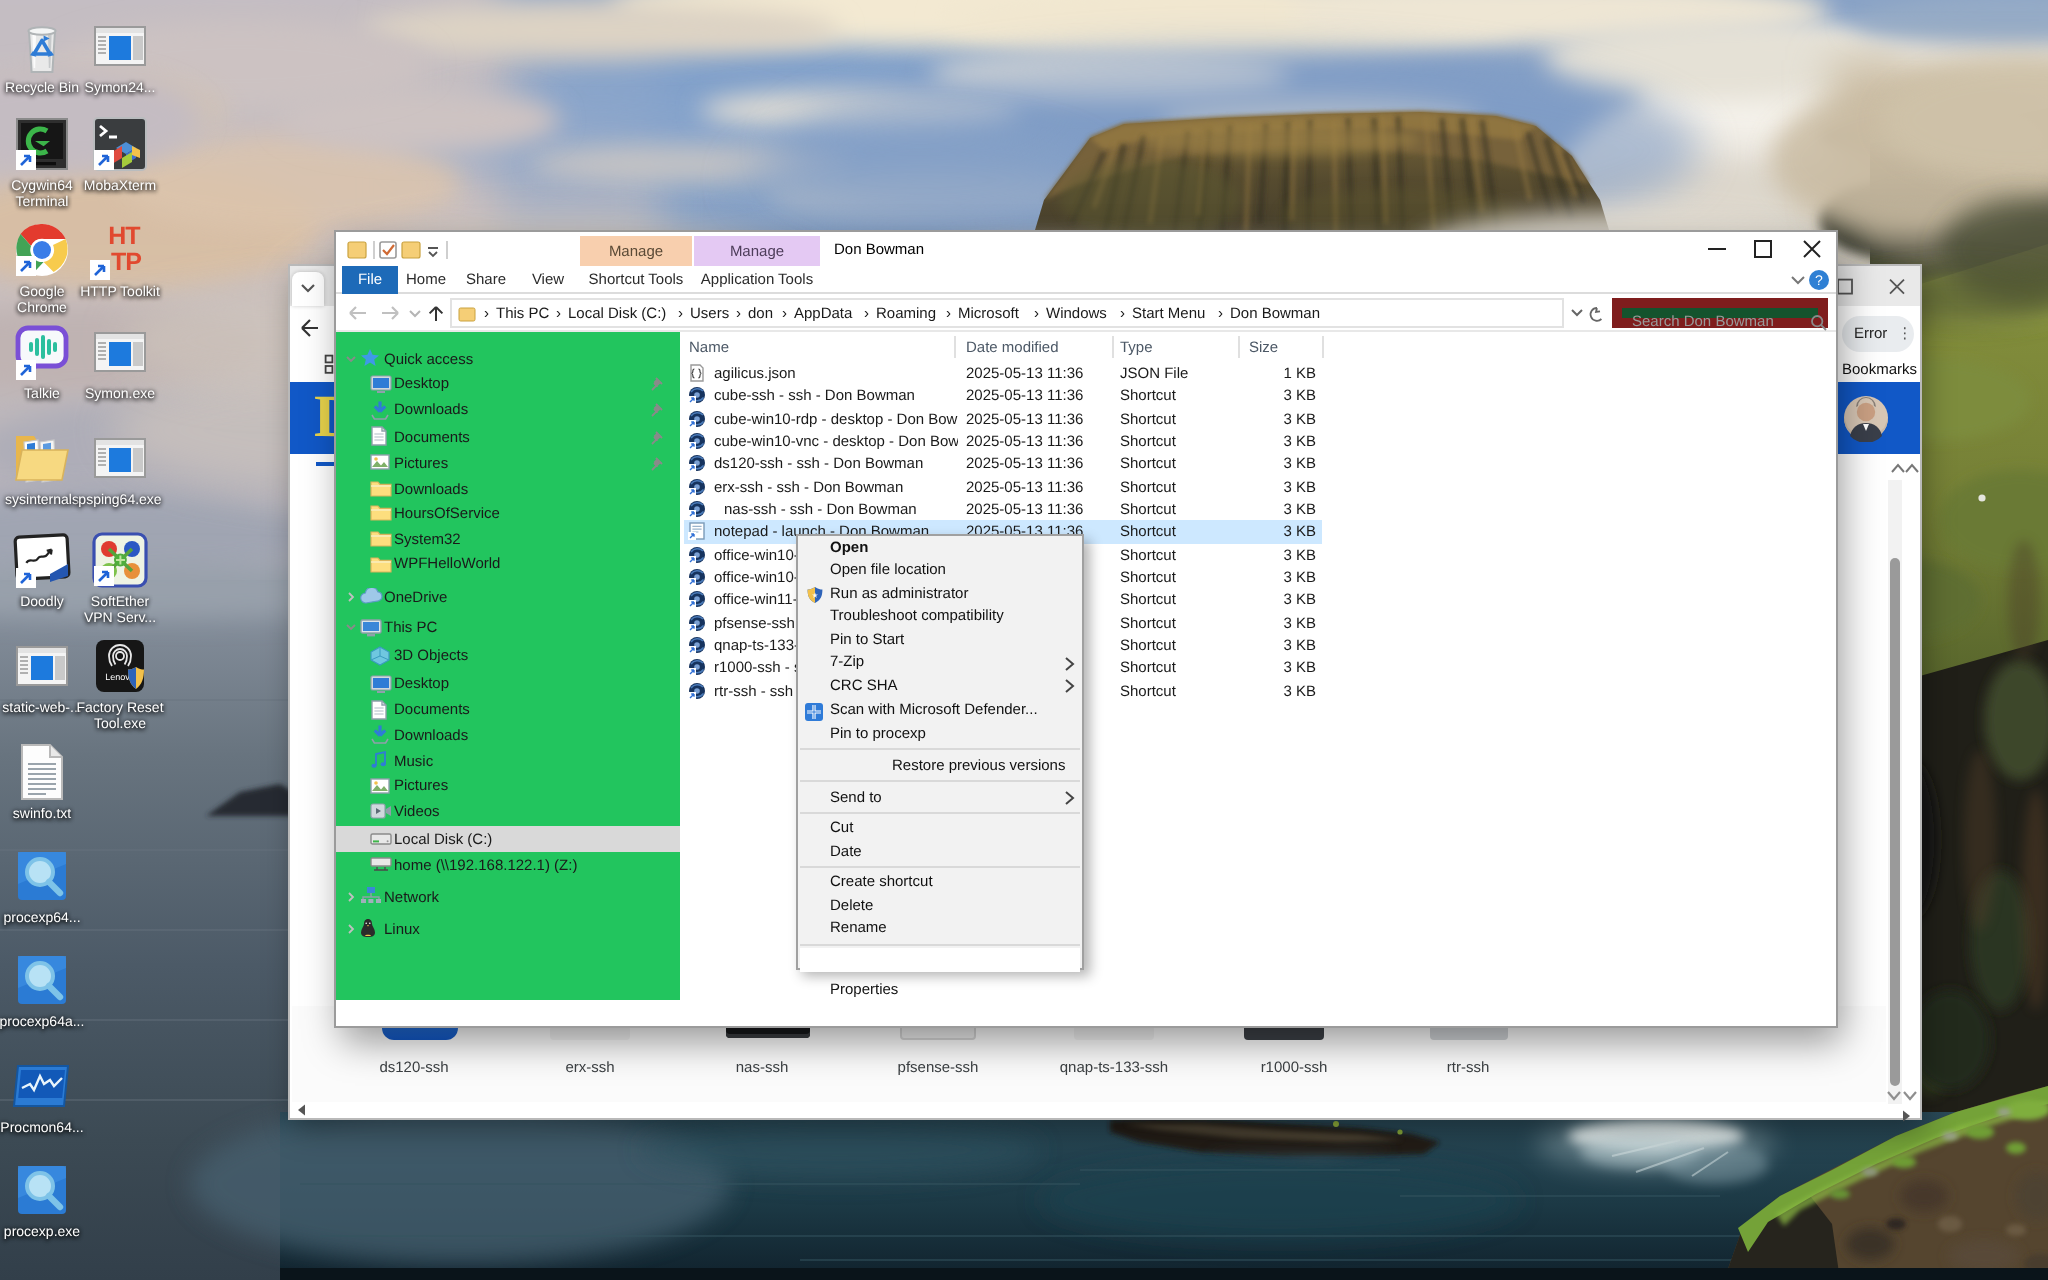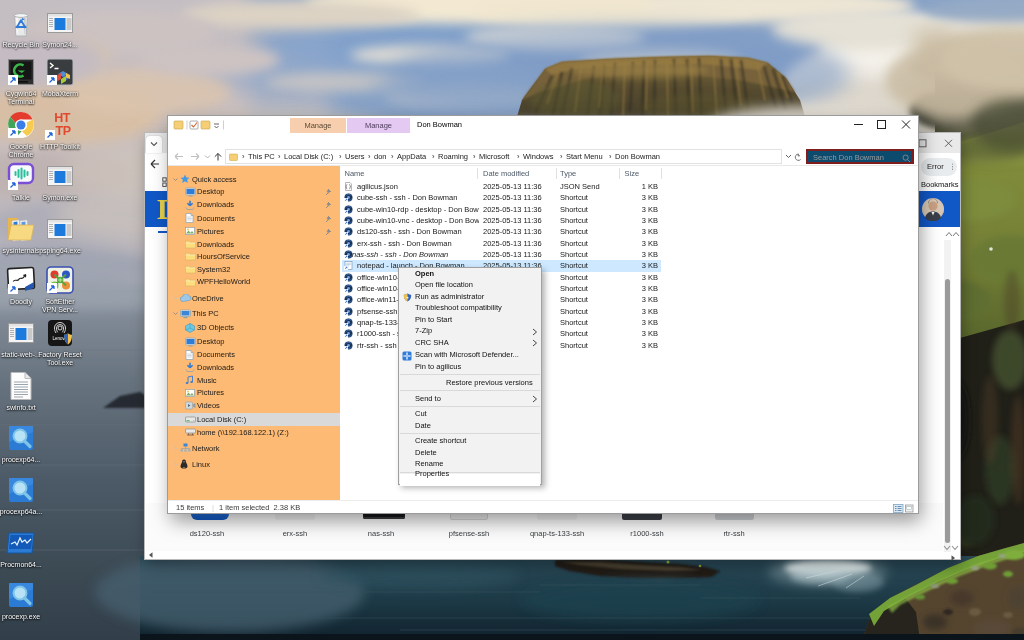--- a/index.html
+++ b/index.html
@@ -579,20 +579,33 @@
     <div class="abs" style="left:122px;top:2px;width:56px;height:15px;background:#f8cfae;text-align:center;line-height:15px;color:#5b4a36;">Manage</div>
     <div class="abs" style="left:179px;top:2px;width:63px;height:15px;background:#e4c9f3;text-align:center;line-height:15px;color:#4d3d5a;">Manage</div>
     <div class="abs" style="left:249px;top:0;height:17px;line-height:17px;color:#000;">Don Bowman</div>
     <svg class="abs" style="left:680px;top:0" width="70" height="17" viewBox="0 0 70 17">
       <path d="M6,8.5 h9" stroke="#222" stroke-width="1"></path>
       <rect x="29.5" y="4.5" width="8" height="8" fill="none" stroke="#222" stroke-width="1"></rect>
       <path d="M54,4.5 l8,8 M62,4.5 l-8,8" stroke="#222" stroke-width="1"></path>
     </svg>
   </div>
 
+  <div class="abs" style="left:0;top:17px;width:750px;height:14px;background:#fff;border-bottom:1px solid #dcdcdc;">
+    <div class="abs" style="left:3px;top:0;width:28px;height:14px;background:#1d6ab8;color:#fff;text-align:center;line-height:14px;">File</div>
+    <div class="abs" style="left:31px;top:0;width:28px;height:14px;text-align:center;line-height:14px;color:#2b2b2b;">Home</div>
+    <div class="abs" style="left:61px;top:0;width:28px;height:14px;text-align:center;line-height:14px;color:#2b2b2b;">Share</div>
+    <div class="abs" style="left:92px;top:0;width:28px;height:14px;text-align:center;line-height:14px;color:#2b2b2b;">View</div>
+    <div class="abs" style="left:122px;top:0;width:56px;height:14px;text-align:center;line-height:14px;color:#2b2b2b;">Shortcut Tools</div>
+    <div class="abs" style="left:179px;top:0;width:63px;height:14px;text-align:center;line-height:14px;color:#2b2b2b;">Application Tools</div>
+    <svg class="abs" style="left:726px;top:1px" width="22" height="12" viewBox="0 0 22 12">
+      <path d="M2,4.5 l3,3 3,-3" stroke="#777" stroke-width="1" fill="none"></path>
+      <circle cx="15.5" cy="6" r="5" fill="#2f80d4"></circle>
+      <text x="15.5" y="8.5" font-size="7" fill="#fff" text-anchor="middle" font-family="Liberation Sans">?</text>
+    </svg>
+  </div>
 
   <div class="abs" style="left:0;top:31px;width:750px;height:19px;background:#fff;border-bottom:1px solid #e8e8e8;">
     <svg class="abs" style="left:4px;top:3px" width="52" height="13" viewBox="0 0 52 13">
       <path d="M3,6.5 h8 M3,6.5 l3,-3 M3,6.5 l3,3" stroke="#c0c0c0" stroke-width="1.1" fill="none"></path>
       <path d="M27,6.5 h-8 M27,6.5 l-3,-3 M27,6.5 l-3,3" stroke="#c0c0c0" stroke-width="1.1" fill="none"></path>
       <path d="M33,5.5 l2.5,2.5 2.5,-2.5" stroke="#b5b5b5" stroke-width="1" fill="none"></path>
       <path d="M46,10.5 v-7 M46,3.5 l-3.2,3.2 M46,3.5 l3.2,3.2" stroke="#333" stroke-width="1" fill="none"></path>
     </svg>
     <div class="abs" style="left:57px;top:2px;width:557px;height:15px;border:1px solid #e2e2e2;background:#fff;line-height:13px;color:#1a1a1a;">
       <svg class="abs" style="left:3px;top:2.5px" width="9" height="8" viewBox="0 0 9 8">
@@ -616,30 +629,30 @@
           <span class="abs" style="left:297px;">Windows</span>
       <span class="abs" style="left:334px;">›</span>
           <span class="abs" style="left:340px;">Start Menu</span>
       <span class="abs" style="left:383px;">›</span>
           <span class="abs" style="left:389px;">Don Bowman</span>
     </div>
     <svg class="abs" style="left:616px;top:5px" width="18" height="10" viewBox="0 0 18 10">
       <path d="M2,3 l2.5,2.5 2.5,-2.5" stroke="#666" stroke-width="1" fill="none"></path>
       <path d="M14.5,2 a3.2,3.2 0 1 0 2.2,5.5 M14.5,2 l-0.5,2 l2,-0.3" stroke="#666" stroke-width="0.9" fill="none"></path>
     </svg>
-    <div class="abs" style="left:638px;top:2px;width:108px;height:15px;border:2px solid #7f1d1d;background:#0c4a6e;">
+    <div class="abs" style="left:638px;top:2px;width:108px;height:15px;border:5px solid #7f1d1d;background:#14532d;">
       <span class="abs" style="left:5px;top:2px;color:#9a9a9a;">Search Don Bowman</span>
       <svg class="abs" style="left:94px;top:3px" width="9" height="9" viewBox="0 0 9 9">
             <circle cx="3.6" cy="3.6" r="2.6" fill="none" stroke="#8a8a8a" stroke-width="0.9"></circle>
             <path d="M5.6,5.6 L8,8" stroke="#8a8a8a" stroke-width="0.9"></path>
           </svg>
     </div>
   </div>
 
-  <div id="navpane" class="abs" style="left:0;top:50px;width:172px;height:334px;background:#fdba74;overflow:hidden;">
+  <div id="navpane" class="abs" style="left:0;top:50px;width:172px;height:334px;background:#22c55e;overflow:hidden;">
         <div class="abs" style="left:4px;top:9.7px;"><svg width="7" height="7" viewBox="0 0 7 7">
             <path d="M1.5,2.5 l2,2 2,-2" stroke="#8a8a8a" stroke-width="0.9" fill="none"></path>
           </svg></div>
         <div class="abs" style="left:12px;top:8.2px;"><svg width="10" height="10" viewBox="0 0 10 10">
             <path d="M5,0.5 L6.3,3.4 L9.5,3.7 L7.1,5.8 L7.8,9 L5,7.3 L2.2,9 L2.9,5.8 L0.5,3.7 L3.7,3.4 Z" fill="#3f99e8"></path>
           </svg></div>
         <div class="abs" style="left:24px;top:6.7px;height:13px;line-height:13px;white-space:nowrap;">Quick access</div>
 <div class="abs" style="left:17px;max-width:122px;overflow:hidden;top:20.8px;"><svg width="11" height="10" viewBox="0 0 11 10">
             <rect x="0.5" y="1" width="10" height="7" rx="0.8" fill="#cfd8dd" stroke="#8fa0ab" stroke-width="0.6"></rect>
             <rect x="1.5" y="2" width="8" height="5" fill="#2f7cd6"></rect>
@@ -802,21 +815,21 @@
 <div class="abs" style="left:216px;top:2px;width:1px;height:11px;background:#e0e0e0;"></div>
 <div class="abs" style="left:279px;top:2px;width:1px;height:11px;background:#e0e0e0;"></div>
 <div class="abs" style="left:321px;top:2px;width:1px;height:11px;background:#e0e0e0;"></div>
 </div>
 <div class="abs" style="left:4px;top:16.0px;"><svg width="9" height="9" viewBox="0 0 9 9">
             <path d="M1.5,0.5 h4.5 l1.5,1.5 v6.5 h-6 Z" fill="#fff" stroke="#9a9a9a" stroke-width="0.7"></path>
             <path d="M3.2,2.5 c-0.8,0 -0.8,0.8 -0.8,1.2 c0,0.4 0,1 -0.7,1 c0.7,0 0.7,0.6 0.7,1 c0,0.4 0,1.2 0.8,1.2 M5.2,2.5 c0.8,0 0.8,0.8 0.8,1.2 c0,0.4 0,1 0.7,1 c-0.7,0 -0.7,0.6 -0.7,1 c0,0.4 0,1.2 -0.8,1.2" stroke="#444" stroke-width="0.6" fill="none"></path>
           </svg></div>
 <div class="abs" style="left:17px;max-width:122px;overflow:hidden;top:15.0px;height:11.3px;line-height:11.3px;white-space:nowrap;color:#1a1a1a;">agilicus.json</div>
 <div class="abs" style="left:143px;top:15.0px;height:11.3px;line-height:11.3px;color:#1a1a1a;">2025-05-13 11:36</div>
-<div class="abs" style="left:220px;top:15.0px;height:11.3px;line-height:11.3px;color:#1a1a1a;">JSON Send</div>
+<div class="abs" style="left:220px;top:15.0px;height:11.3px;line-height:11.3px;color:#1a1a1a;">JSON File</div>
 <div class="abs" style="left:290px;top:15.0px;width:28px;height:11.3px;line-height:11.3px;text-align:right;color:#1a1a1a;">1 KB</div>
 <div class="abs" style="left:4px;top:27.3px;"><svg width="9" height="9" viewBox="0 0 9 9">
             <circle cx="4.5" cy="4.5" r="4" fill="#16335e"></circle>
             <path d="M1.5,3 a4,4 0 0 1 6,-0.5 M1.2,5.5 a4,4 0 0 0 6.6,0.3" stroke="#4a7ab8" stroke-width="0.8" fill="none"></path>
             <circle cx="4.5" cy="4.5" r="1.4" fill="#7aa0d4"></circle>
             <rect x="0" y="5" width="4" height="4" fill="#fff"></rect>
             <path d="M1,8 L3,6 M3,6 h-1.4 M3,6 v1.4" stroke="#2f6fd6" stroke-width="0.7" fill="none"></path>
           </svg></div>
 <div class="abs" style="left:17px;max-width:122px;overflow:hidden;top:26.3px;height:11.3px;line-height:11.3px;white-space:nowrap;color:#1a1a1a;">cube-ssh - ssh - Don Bowman</div>
 <div class="abs" style="left:143px;top:26.3px;height:11.3px;line-height:11.3px;color:#1a1a1a;">2025-05-13 11:36</div>
@@ -866,21 +879,21 @@
 <div class="abs" style="left:143px;top:71.7px;height:11.3px;line-height:11.3px;color:#1a1a1a;">2025-05-13 11:36</div>
 <div class="abs" style="left:220px;top:71.7px;height:11.3px;line-height:11.3px;color:#1a1a1a;">Shortcut</div>
 <div class="abs" style="left:290px;top:71.7px;width:28px;height:11.3px;line-height:11.3px;text-align:right;color:#1a1a1a;">3 KB</div>
 <div class="abs" style="left:4px;top:84.0px;"><svg width="9" height="9" viewBox="0 0 9 9">
             <circle cx="4.5" cy="4.5" r="4" fill="#16335e"></circle>
             <path d="M1.5,3 a4,4 0 0 1 6,-0.5 M1.2,5.5 a4,4 0 0 0 6.6,0.3" stroke="#4a7ab8" stroke-width="0.8" fill="none"></path>
             <circle cx="4.5" cy="4.5" r="1.4" fill="#7aa0d4"></circle>
             <rect x="0" y="5" width="4" height="4" fill="#fff"></rect>
             <path d="M1,8 L3,6 M3,6 h-1.4 M3,6 v1.4" stroke="#2f6fd6" stroke-width="0.7" fill="none"></path>
           </svg></div>
-<div class="abs" style="left:12px;max-width:122px;overflow:hidden;top:83.0px;height:11.3px;line-height:11.3px;white-space:nowrap;color:#1a1a1a;font-style:italic;">nas-ssh - ssh - Don Bowman</div>
+<div class="abs" style="left:22px;max-width:122px;overflow:hidden;top:83.0px;height:11.3px;line-height:11.3px;white-space:nowrap;color:#1a1a1a;">nas-ssh - ssh - Don Bowman</div>
 <div class="abs" style="left:143px;top:83.0px;height:11.3px;line-height:11.3px;color:#1a1a1a;">2025-05-13 11:36</div>
 <div class="abs" style="left:220px;top:83.0px;height:11.3px;line-height:11.3px;color:#1a1a1a;">Shortcut</div>
 <div class="abs" style="left:290px;top:83.0px;width:28px;height:11.3px;line-height:11.3px;text-align:right;color:#1a1a1a;">3 KB</div>
 <div class="abs" style="left:2px;top:94.3px;width:319px;height:11.3px;background:#cde8ff;"></div>
         <div class="abs" style="left:4px;top:95.3px;"><svg width="9" height="9" viewBox="0 0 9 9">
             <rect x="1" y="0.5" width="7" height="8" fill="#fff" stroke="#7a9ab8" stroke-width="0.7"></rect>
             <path d="M2.2,2.2 h4.6 M2.2,3.6 h4.6 M2.2,5 h3" stroke="#9ab4cc" stroke-width="0.6"></path>
             <rect x="0" y="5" width="4" height="4" fill="#fff"></rect>
             <path d="M1,8 L3,6 M3,6 h-1.4 M3,6 v1.4" stroke="#2f6fd6" stroke-width="0.7" fill="none"></path>
           </svg></div>
@@ -960,33 +973,20 @@
             <circle cx="4.5" cy="4.5" r="1.4" fill="#7aa0d4"></circle>
             <rect x="0" y="5" width="4" height="4" fill="#fff"></rect>
             <path d="M1,8 L3,6 M3,6 h-1.4 M3,6 v1.4" stroke="#2f6fd6" stroke-width="0.7" fill="none"></path>
           </svg></div>
 <div class="abs" style="left:17px;max-width:122px;overflow:hidden;top:173.6px;height:11.3px;line-height:11.3px;white-space:nowrap;color:#1a1a1a;">rtr-ssh - ssh - Don Bowman</div>
 <div class="abs" style="left:143px;top:173.6px;height:11.3px;line-height:11.3px;color:#1a1a1a;">2025-05-13 11:36</div>
 <div class="abs" style="left:220px;top:173.6px;height:11.3px;line-height:11.3px;color:#1a1a1a;">Shortcut</div>
 <div class="abs" style="left:290px;top:173.6px;width:28px;height:11.3px;line-height:11.3px;text-align:right;color:#1a1a1a;">3 KB</div>
       </div>
 
-  <div class="abs" style="left:0;top:384px;width:750px;height:13px;background:#fff;border-top:1px solid #ececec;line-height:13px;color:#3b3b3b;">
-    <span class="abs" style="left:8px;">15 items</span>
-    <span class="abs" style="left:44px;color:#d0d0d0;">|</span>
-    <span class="abs" style="left:51px;">1 item selected&nbsp;&nbsp;2.38 KB</span>
-    <svg class="abs" style="left:725px;top:2.5px" width="21" height="9" viewBox="0 0 21 9">
-      <rect x="0.5" y="0.5" width="9.5" height="8" fill="#dceaf5" stroke="#7da7c4" stroke-width="0.8"></rect>
-      <g stroke="#5b86a8" stroke-width="0.9">
-        <path d="M2,2.5 h1.5 M2,4.5 h1.5 M2,6.5 h1.5 M4.5,2.5 h4 M4.5,4.5 h4 M4.5,6.5 h4"></path>
-      </g>
-      <rect x="12.5" y="1" width="7.5" height="7" fill="#f4f4f4" stroke="#9a9a9a" stroke-width="0.8"></rect>
-      <rect x="13.8" y="2.3" width="4.9" height="3.4" fill="#fff" stroke="#8aa" stroke-width="0.5"></rect>
-    </svg>
-  </div>
 </div>
 
 <div id="ctxmenu" class="abs" style="left:398px;top:267px;width:144px;height:218px;background:#f2f2f2;border:1px solid #a0a0a0;box-shadow:3px 3px 6px rgba(0,0,0,0.3);font-size:7.5px;color:#111;">
   <div class="abs" style="left:16px;top:0;height:11.6px;line-height:11.6px;font-weight:bold;">Open</div>
   <div class="abs" style="left:16px;top:11.4px;height:11.6px;line-height:11.6px;">Open file location</div>
   <svg class="abs" style="left:4px;top:24.5px" width="9" height="9" viewBox="0 0 9 9">
         <path d="M4.5,0.5 C3,1.5 1.8,1.8 0.8,1.8 C0.8,5 1.5,7 4.5,8.5 C7.5,7 8.2,5 8.2,1.8 C7.2,1.8 6,1.5 4.5,0.5 Z" fill="#2e63b8"></path>
         <path d="M4.5,0.5 C3,1.5 1.8,1.8 0.8,1.8 C0.8,5 1.5,7 4.5,8.5 Z" fill="#f3c14b"></path>
         <path d="M4.5,3.2 L4.9,4.2 H6 L5.1,4.9 L5.4,6 L4.5,5.3 L3.6,6 L3.9,4.9 L3,4.2 H4.1 Z" fill="#fff" opacity="0.9"></path>
       </svg>
@@ -994,35 +994,35 @@
   <div class="abs" style="left:16px;top:34.4px;height:11.6px;line-height:11.6px;">Troubleshoot compatibility</div>
   <div class="abs" style="left:16px;top:45.9px;height:11.6px;line-height:11.6px;">Pin to Start</div>
   <div class="abs" style="left:16px;top:57.4px;height:11.6px;line-height:11.6px;">7-Zip</div>
   <div class="abs" style="left:16px;top:69.0px;height:11.6px;line-height:11.6px;">CRC SHA</div>
   <svg class="abs" style="left:3px;top:82.5px" width="10" height="10" viewBox="0 0 10 10">
         <rect x="0.5" y="0.5" width="9" height="9" rx="1.5" fill="#2f7bd8"></rect>
         <path d="M5,1.5 V8.5 M1.5,5 H8.5" stroke="#fff" stroke-width="1.6"></path>
         <path d="M5,1.5 V8.5 M1.5,5 H8.5" stroke="#2f7bd8" stroke-width="0.5"></path>
       </svg>
   <div class="abs" style="left:16px;top:80.5px;height:11.6px;line-height:11.6px;">Scan with Microsoft Defender...</div>
-  <div class="abs" style="left:16px;top:92.8px;height:11.6px;line-height:11.6px;">Pin to agilicus</div>
+  <div class="abs" style="left:16px;top:92.8px;height:11.6px;line-height:11.6px;">Pin to procexp</div>
   <div class="abs" style="left:1px;top:106.4px;width:140px;height:1px;background:#d9d9d9;"></div>
   <div class="abs" style="left:16px;top:109.0px;height:11.6px;line-height:11.6px;margin-left:31px;">Restore previous versions</div>
   <div class="abs" style="left:1px;top:122.0px;width:140px;height:1px;background:#d9d9d9;"></div>
   <div class="abs" style="left:16px;top:124.7px;height:11.6px;line-height:11.6px;">Send to</div>
   <div class="abs" style="left:1px;top:137.9px;width:140px;height:1px;background:#d9d9d9;"></div>
   <div class="abs" style="left:16px;top:140.1px;height:11.6px;line-height:11.6px;">Cut</div>
   <div class="abs" style="left:16px;top:151.7px;height:11.6px;line-height:11.6px;">Date</div>
   <div class="abs" style="left:1px;top:165.0px;width:140px;height:1px;background:#d9d9d9;"></div>
   <div class="abs" style="left:16px;top:167.2px;height:11.6px;line-height:11.6px;">Create shortcut</div>
   <div class="abs" style="left:16px;top:178.8px;height:11.6px;line-height:11.6px;">Delete</div>
   <div class="abs" style="left:16px;top:190.4px;height:11.6px;line-height:11.6px;">Rename</div>
   <div class="abs" style="left:1px;top:203.5px;width:140px;height:1px;background:#d9d9d9;"></div>
   <div class="abs" style="left:1px;top:205.5px;width:140px;height:12px;background:#fff;"></div>
-  <div class="abs" style="left:16px;top:200px;height:11.6px;line-height:11.6px;">Properties</div>
+  <div class="abs" style="left:16px;top:221px;height:11.6px;line-height:11.6px;">Properties</div>
   <svg class="abs" style="left:133px;top:59.5px" width="6" height="8" viewBox="0 0 6 8">
         <path d="M1,1 L4.5,4 L1,7" stroke="#444" stroke-width="1" fill="none"></path>
       </svg>
   <svg class="abs" style="left:133px;top:71.1px" width="6" height="8" viewBox="0 0 6 8">
         <path d="M1,1 L4.5,4 L1,7" stroke="#444" stroke-width="1" fill="none"></path>
       </svg>
   <svg class="abs" style="left:133px;top:126.8px" width="6" height="8" viewBox="0 0 6 8">
         <path d="M1,1 L4.5,4 L1,7" stroke="#444" stroke-width="1" fill="none"></path>
       </svg>
 </div>

